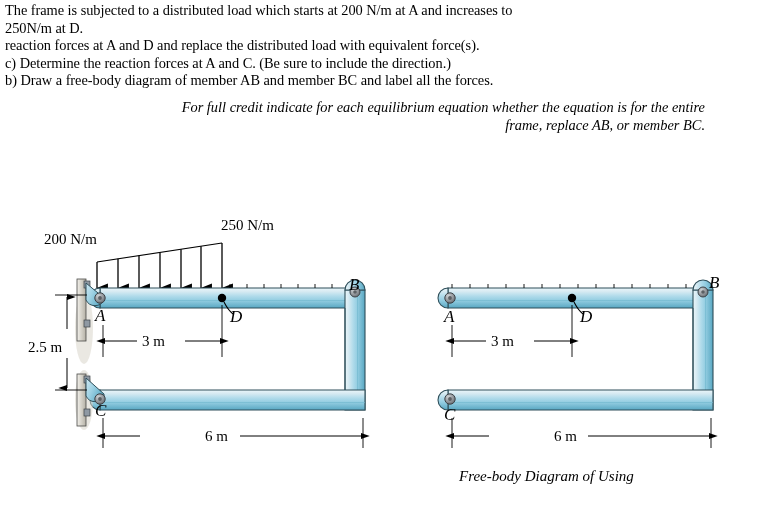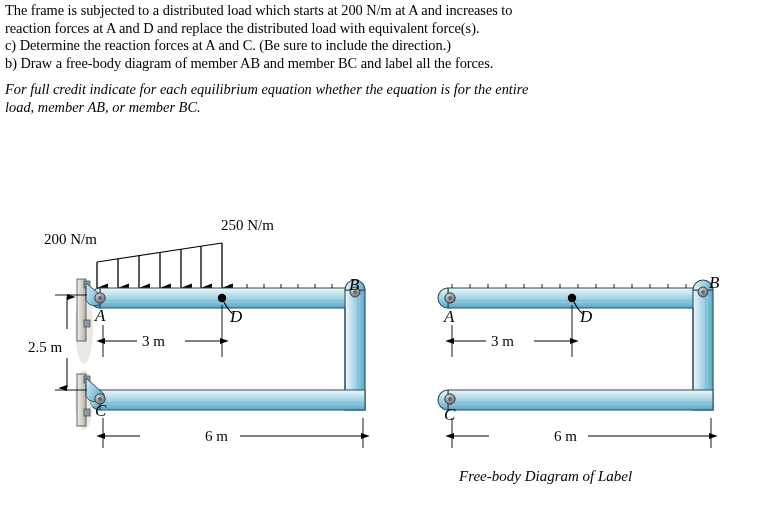--- a/index.html
+++ b/index.html
@@ -27,20 +27,21 @@
     font-size: 14.4px;
     line-height: 17.6px;
     white-space: nowrap;
     letter-spacing: -0.05px;
   }
   .prob-italic {
     font-style: italic;
     font-size: 14.4px;
     line-height: 17.6px;
     white-space: nowrap;
+    text-align: right;
   }
   .gap-line { height: 9px; }
 
   
   .figure {
     position: absolute;
     top: 0;
     left: 0;
   }
   svg { display: block; overflow: visible; }
@@ -67,26 +68,27 @@
     font-family: "Liberation Serif", "DejaVu Serif", serif;
     font-size: 15px;
     fill: #000;
   }
 </style>
 </head>
 <body>
 
 <div id="problem-text">
   <div class="prob-line">The frame is subjected to a distributed load which starts at 200 N/m at A and increases to</div>
+  <div class="prob-line">250N/m at D.</div>
   <div class="prob-line">reaction forces at A and D and replace the distributed load with equivalent force(s).</div>
   <div class="prob-line">c) Determine the reaction forces at A and C. (Be sure to include the direction.)</div>
   <div class="prob-line">b) Draw a free-body diagram of member AB and member BC and label all the forces.</div>
   <div class="gap-line"></div>
   <div class="prob-italic">For full credit indicate for each equilibrium equation whether the equation is for the entire</div>
-  <div class="prob-italic">load, member AB, or member BC.</div>
+  <div class="prob-italic">frame, replace AB, or member BC.</div>
 </div>
 
 <div class="figure">
 <svg width="763" height="519" viewBox="0 0 763 519" xmlns="http://www.w3.org/2000/svg">
   <defs>
 
     <linearGradient id="beamH" x1="0" y1="0" x2="0" y2="1">
       <stop offset="0%" stop-color="#eaf6fa"></stop>
       <stop offset="18%" stop-color="#d6eaf2"></stop>
       <stop offset="42%" stop-color="#aedaea"></stop>
@@ -314,13 +316,13 @@
   <g>
     <line x1="452" y1="418" x2="452" y2="448" stroke="#000" stroke-width="0.9"></line>
     <line x1="711" y1="418" x2="711" y2="448" stroke="#000" stroke-width="0.9"></line>
     <line x1="454" y1="436" x2="489" y2="436" stroke="#000" stroke-width="1" marker-start="url(#dimL)"></line>
     <line x1="588" y1="436" x2="709" y2="436" stroke="#000" stroke-width="1" marker-end="url(#dimR)"></line>
   </g>
   <text class="dim-txt" x="554" y="441">6 m</text>
 </svg>
 </div>
 
-<div class="fig-caption" style="left:459px; top:468px;">Free-body Diagram of Label</div>
+<div class="fig-caption" style="left:459px; top:468px;">Free-body Diagram of Using</div>
 
 </body></html>

